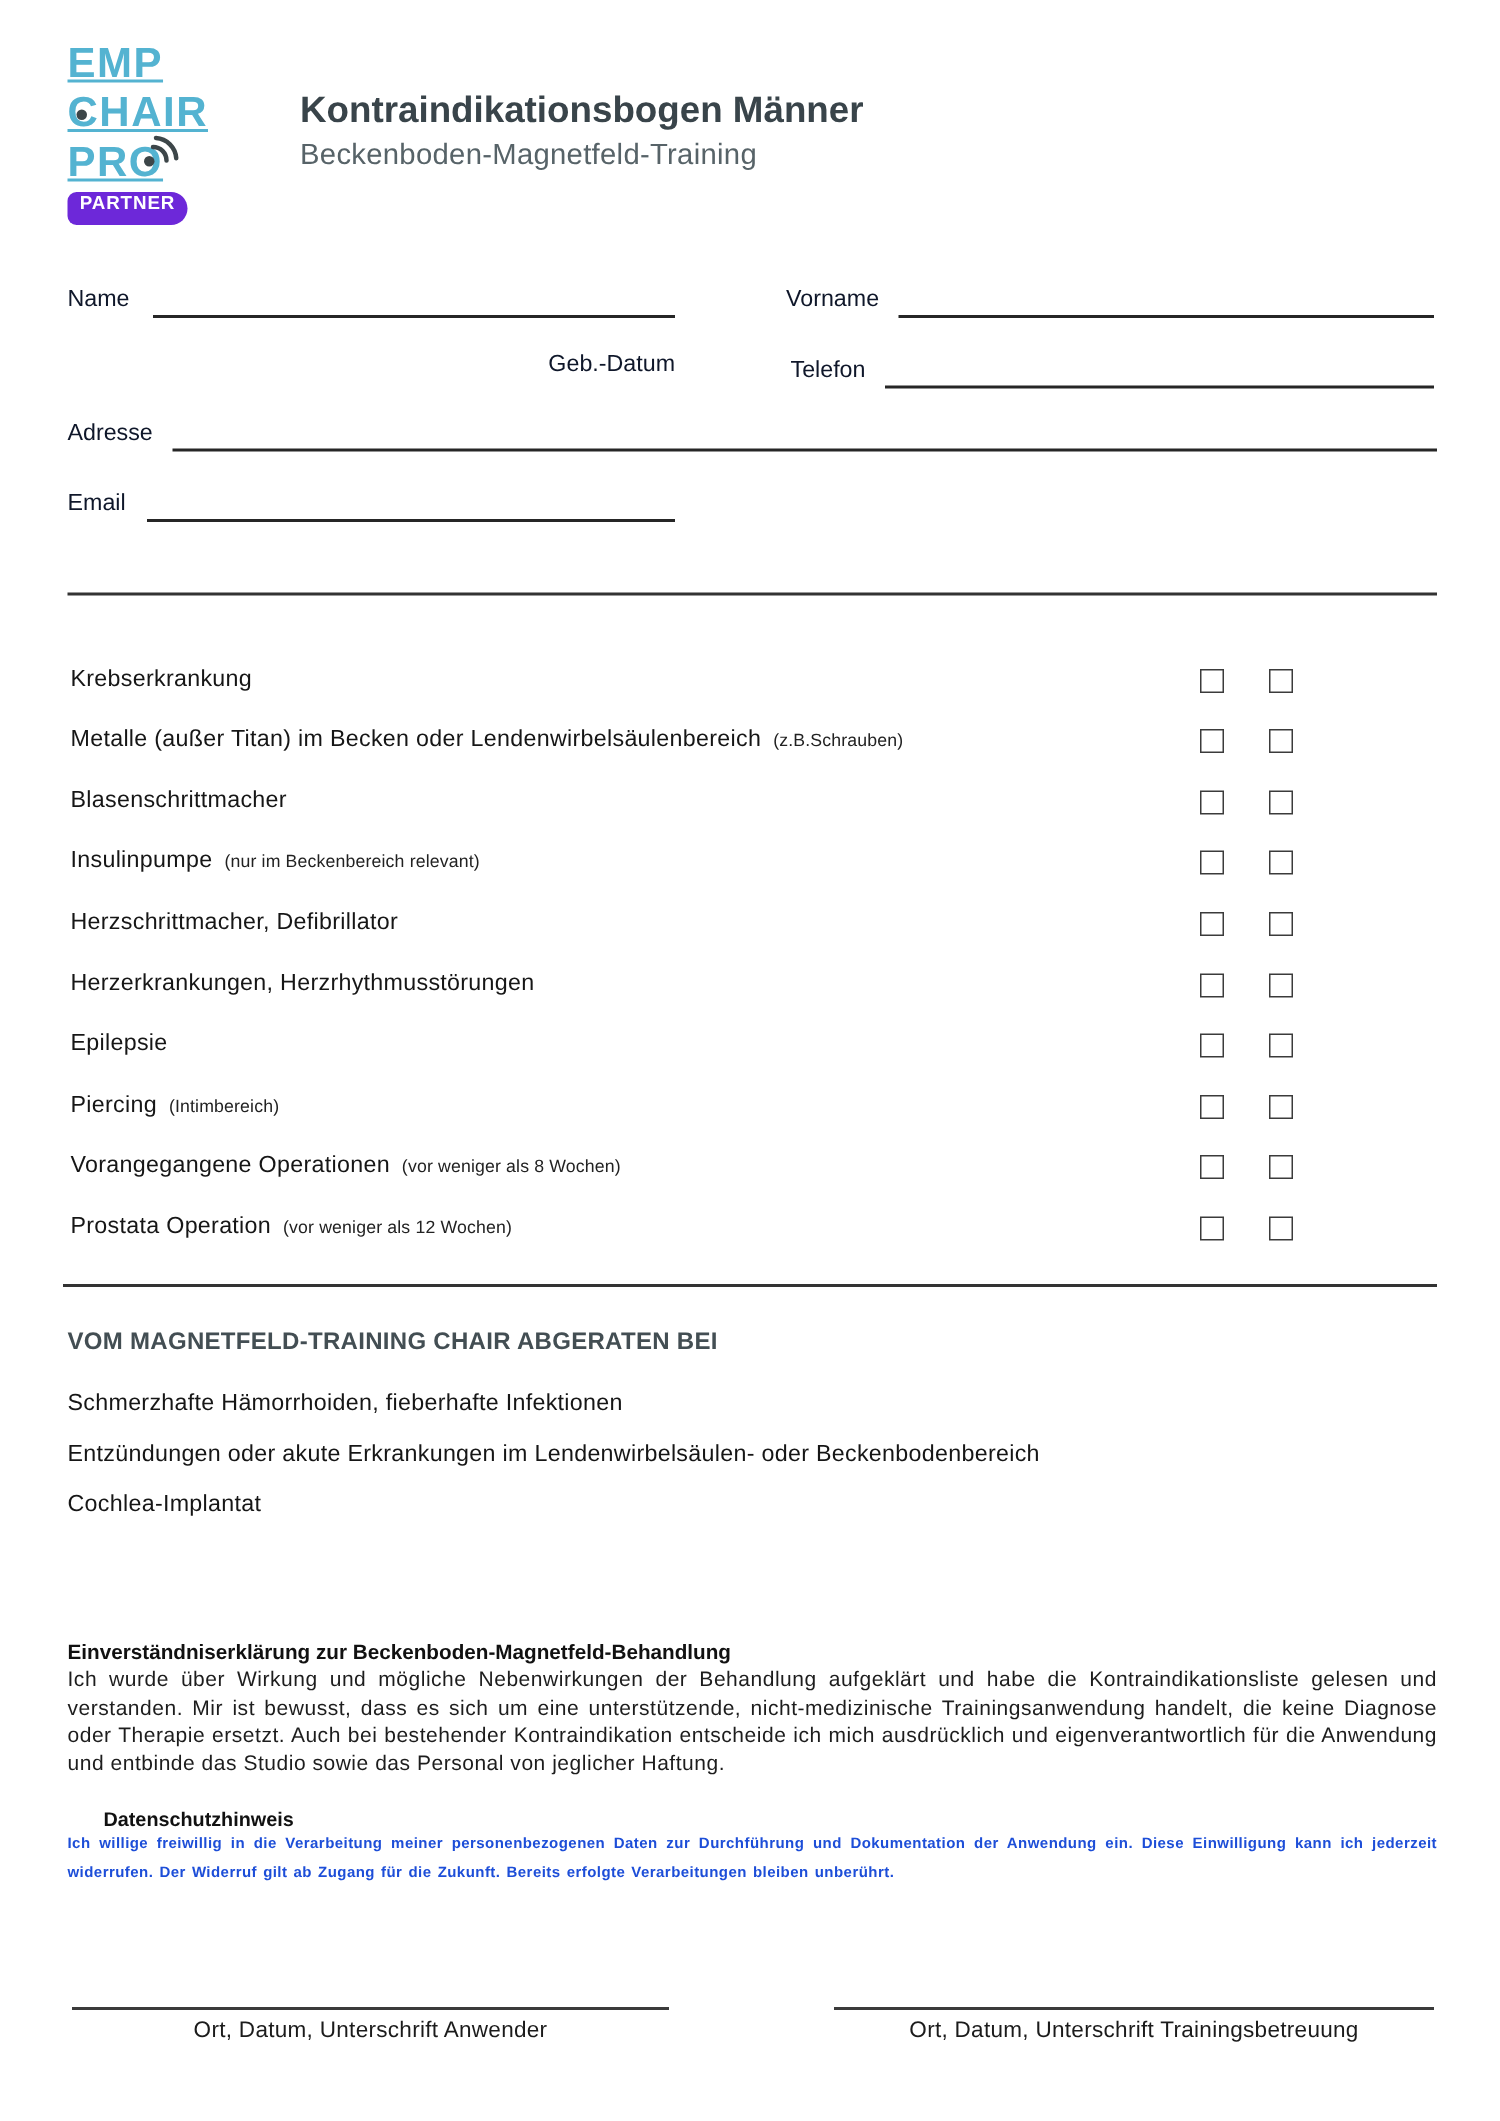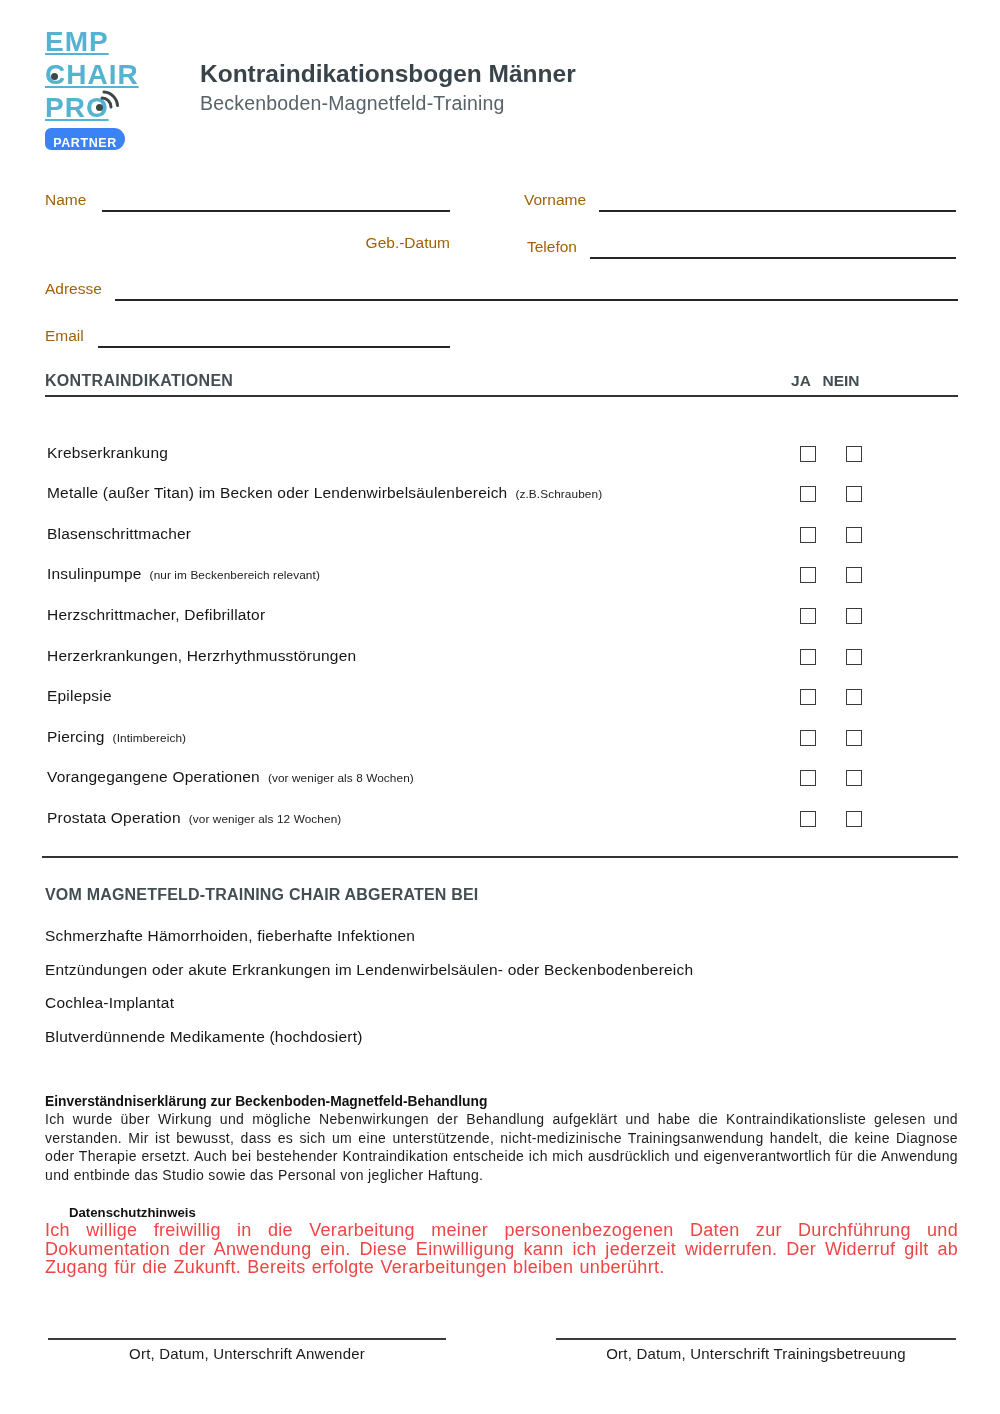--- a/index.html
+++ b/index.html
@@ -10,31 +10,31 @@
 
   
   .logo-text{position:absolute;left:45px;top:25px;line-height:33px;font-size:28px;
     font-weight:700;color:#54b3d1;letter-spacing:1px;text-decoration:underline;}
   .logo-c-dot{position:absolute;left:51px;top:73px;width:7px;height:7px;border-radius:50%;
     background:#3d4649;}
   .logo-o-dot{position:absolute;left:96px;top:104px;width:7px;height:7px;border-radius:50%;
     background:#3d4649;}
   .logo-waves{position:absolute;left:92px;top:85px;}
   .partner-badge{position:absolute;left:45px;top:128px;width:80px;height:22px;
-    background:#3b82f6;color:#ffffff;font-size:12.5px;font-weight:700;letter-spacing:0.6px;
-    border-radius:6px 11px 11px 6px;display:flex;align-items:flex-end;justify-content:center;}
+    background:#6d28d9;color:#ffffff;font-size:12.5px;font-weight:700;letter-spacing:0.6px;
+    border-radius:6px 11px 11px 6px;display:flex;align-items:flex-start;justify-content:center;}
 
   
   .doc-title{position:absolute;left:200px;top:60px;font-size:24.5px;font-weight:700;color:#39444a;}
   .doc-subtitle{position:absolute;left:200px;top:92px;font-size:19.5px;font-weight:400;color:#57636
 8;color:#576368;letter-spacing:0.2px;}
 
   
   .field-row{position:absolute;display:flex;align-items:flex-end;height:26px;}
-  .field-label{font-size:15.5px;color:#a16207;line-height:24px;white-space:nowrap;}
+  .field-label{font-size:15.5px;color:#0f172a;line-height:24px;white-space:nowrap;}
   .field-line{flex:1;border-bottom:2px solid #262626;height:100%;}
   .gap16{width:16px;} .gap13{width:13px;} .gap14{width:14px;}
 
   
   .ci-header{position:absolute;left:45px;top:372px;width:913px;height:20px;}
   .ci-title{position:absolute;left:0;top:0;font-size:16px;font-weight:700;color:#434e53;letter-spacing:0.3px;}
   .col-ja{position:absolute;left:736px;top:0;width:40px;text-align:center;font-size:15.5px;font-weight:700;color:#434e53;}
   .col-nein{position:absolute;left:772px;top:0;width:48px;text-align:center;font-size:15.5px;font-weight:700;color:#434e53;}
   .rule{position:absolute;background:#333;height:2px;}
   .rule-1{left:45px;top:395px;width:913px;}
@@ -51,22 +51,22 @@
   
   .advice-title{position:absolute;left:45px;top:886px;font-size:16px;font-weight:700;color:#434e53;letter-spacing:0.2px;}
   .advice-items{position:absolute;left:45px;top:928px;width:913px;}
   .advice-item{font-size:15.5px;color:#161616;letter-spacing:0.2px;line-height:15.5px;margin-bottom:18px;white-space:nowrap;}
 
   
   .consent-heading{position:absolute;left:45px;top:1094px;font-size:13.8px;font-weight:700;color:#111;}
   .consent-body{position:absolute;left:45px;top:1110px;width:913px;font-size:14px;line-height:18.6px;
     color:#1d1d1d;text-align:justify;letter-spacing:0.35px;}
   .privacy-heading{position:absolute;left:45px;top:1205px;font-size:13.2px;font-weight:700;color:#111;padding-left:24px;}
-  .privacy-body{position:absolute;left:45px;top:1221px;width:913px;font-size:18px;line-height:18.6px;
-    color:#ef4444;text-align:justify;letter-spacing:0.3px;word-spacing:1px;}
+  .privacy-body{position:absolute;left:45px;top:1221px;width:913px;font-size:10px;line-height:18.6px;
+    color:#1d4ed8;text-align:justify;letter-spacing:0.3px;word-spacing:1px;font-weight:bold;}
 
   
   .sig-block{position:absolute;top:1338px;}
   .sig-left{left:48px;width:398px;}
   .sig-right{left:556px;width:400px;}
   .sig-line{height:2px;background:#3b3b3b;}
   .sig-label{margin-top:5px;text-align:center;font-size:15px;color:#1b1b1b;letter-spacing:0.2px;}
 </style>
 </head>
 <body>
@@ -115,25 +115,20 @@
     <span class="field-label">Adresse</span>
     <span class="gap13"></span>
     <div class="field-line"></div>
   </div>
   <div class="field-row" style="left:45px;top:322px;width:405px;">
     <span class="field-label">Email</span>
     <span class="gap14"></span>
     <div class="field-line"></div>
   </div>
 
-  <div class="ci-header">
-    <span class="ci-title">KONTRAINDIKATIONEN</span>
-    <span class="col-ja">JA</span>
-    <span class="col-nein">NEIN</span>
-  </div>
   <div class="rule rule-1"></div>
 
   <div class="ci-rows">
     <div class="ci-row">
       <span class="ci-label"><span>Krebserkrankung</span><span class="ci-note"></span></span>
       <span class="cb cb-ja"></span>
       <span class="cb cb-nein"></span>
     </div>
     <div class="ci-row">
       <span class="ci-label"><span>Metalle (außer Titan) im Becken oder Lendenwirbelsäulenbereich</span><span class="ci-note">(z.B.Schrauben)</span></span>
@@ -182,21 +177,20 @@
     </div>
   </div>
 
   <div class="rule rule-2"></div>
 
   <div class="advice-title">VOM MAGNETFELD-TRAINING CHAIR ABGERATEN BEI</div>
   <div class="advice-items">
     <div class="advice-item">Schmerzhafte Hämorrhoiden, fieberhafte Infektionen</div>
     <div class="advice-item">Entzündungen oder akute Erkrankungen im Lendenwirbelsäulen- oder Beckenbodenbereich</div>
     <div class="advice-item">Cochlea-Implantat</div>
-    <div class="advice-item">Blutverdünnende Medikamente (hochdosiert)</div>
   </div>
 
   <div class="consent-heading">Einverständniserklärung zur Beckenboden-Magnetfeld-Behandlung</div>
   <div class="consent-body">Ich wurde über Wirkung und mögliche Nebenwirkungen der Behandlung aufgeklärt und habe die Kontraindikationsliste gelesen und verstanden. Mir ist bewusst, dass es sich um eine unterstützende, nicht-medizinische Trainingsanwendung handelt, die keine Diagnose oder Therapie ersetzt. Auch bei bestehender Kontraindikation entscheide ich mich ausdrücklich und eigenverantwortlich für die Anwendung und entbinde das Studio sowie das Personal von jeglicher Haftung.</div>
 
   <div class="privacy-heading">Datenschutzhinweis</div>
   <div class="privacy-body">Ich willige freiwillig in die Verarbeitung meiner personenbezogenen Daten zur Durchführung und Dokumentation der Anwendung ein. Diese Einwilligung kann ich jederzeit widerrufen. Der Widerruf gilt ab Zugang für die Zukunft. Bereits erfolgte Verarbeitungen bleiben unberührt.</div>
 
   <div class="sig-block sig-left">
     <div class="sig-line"></div>

